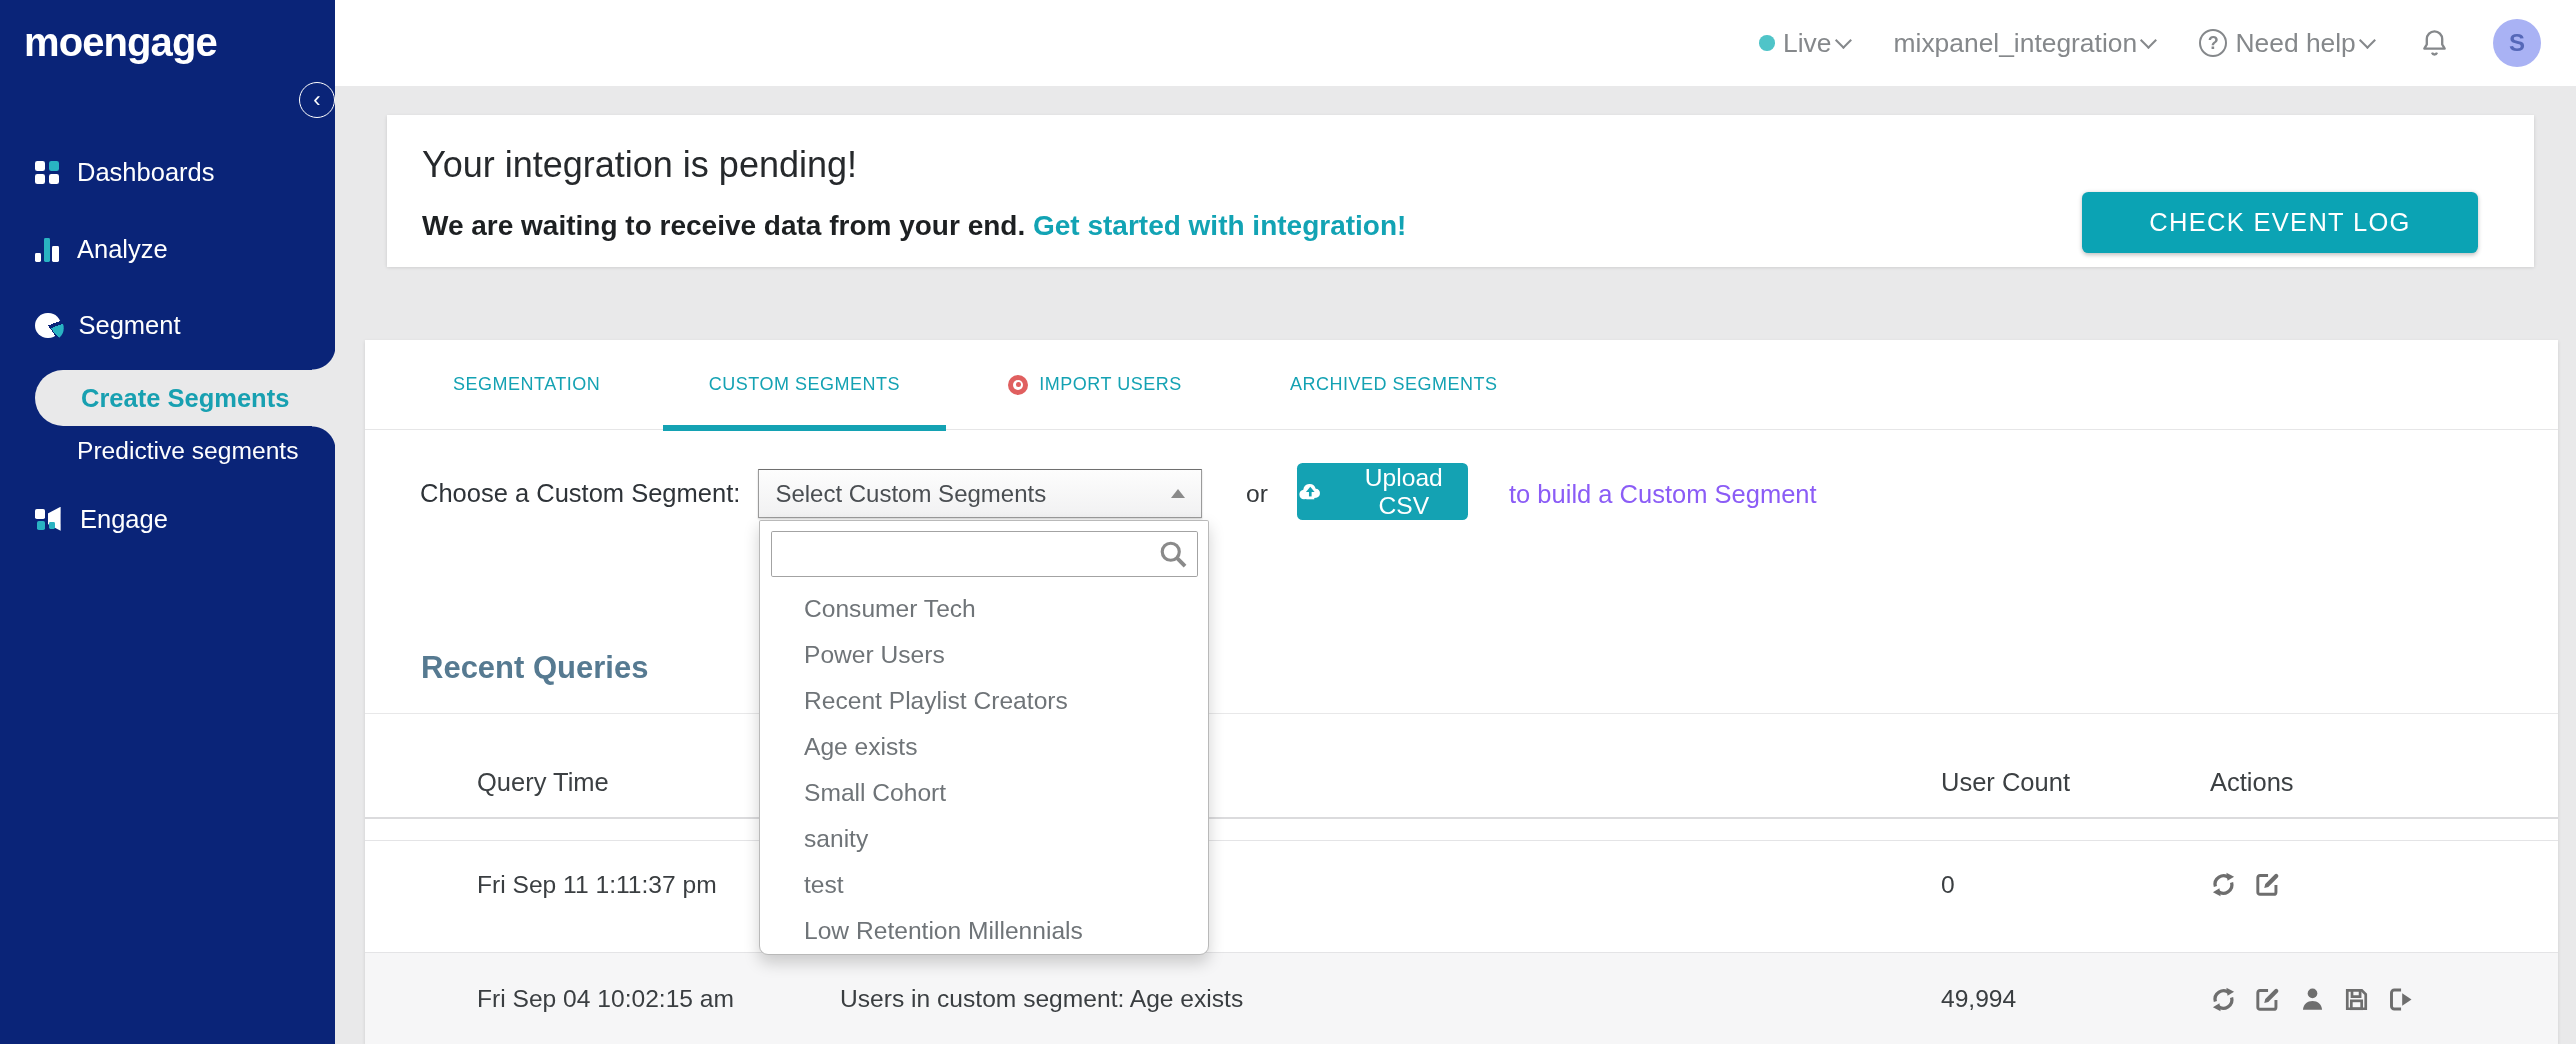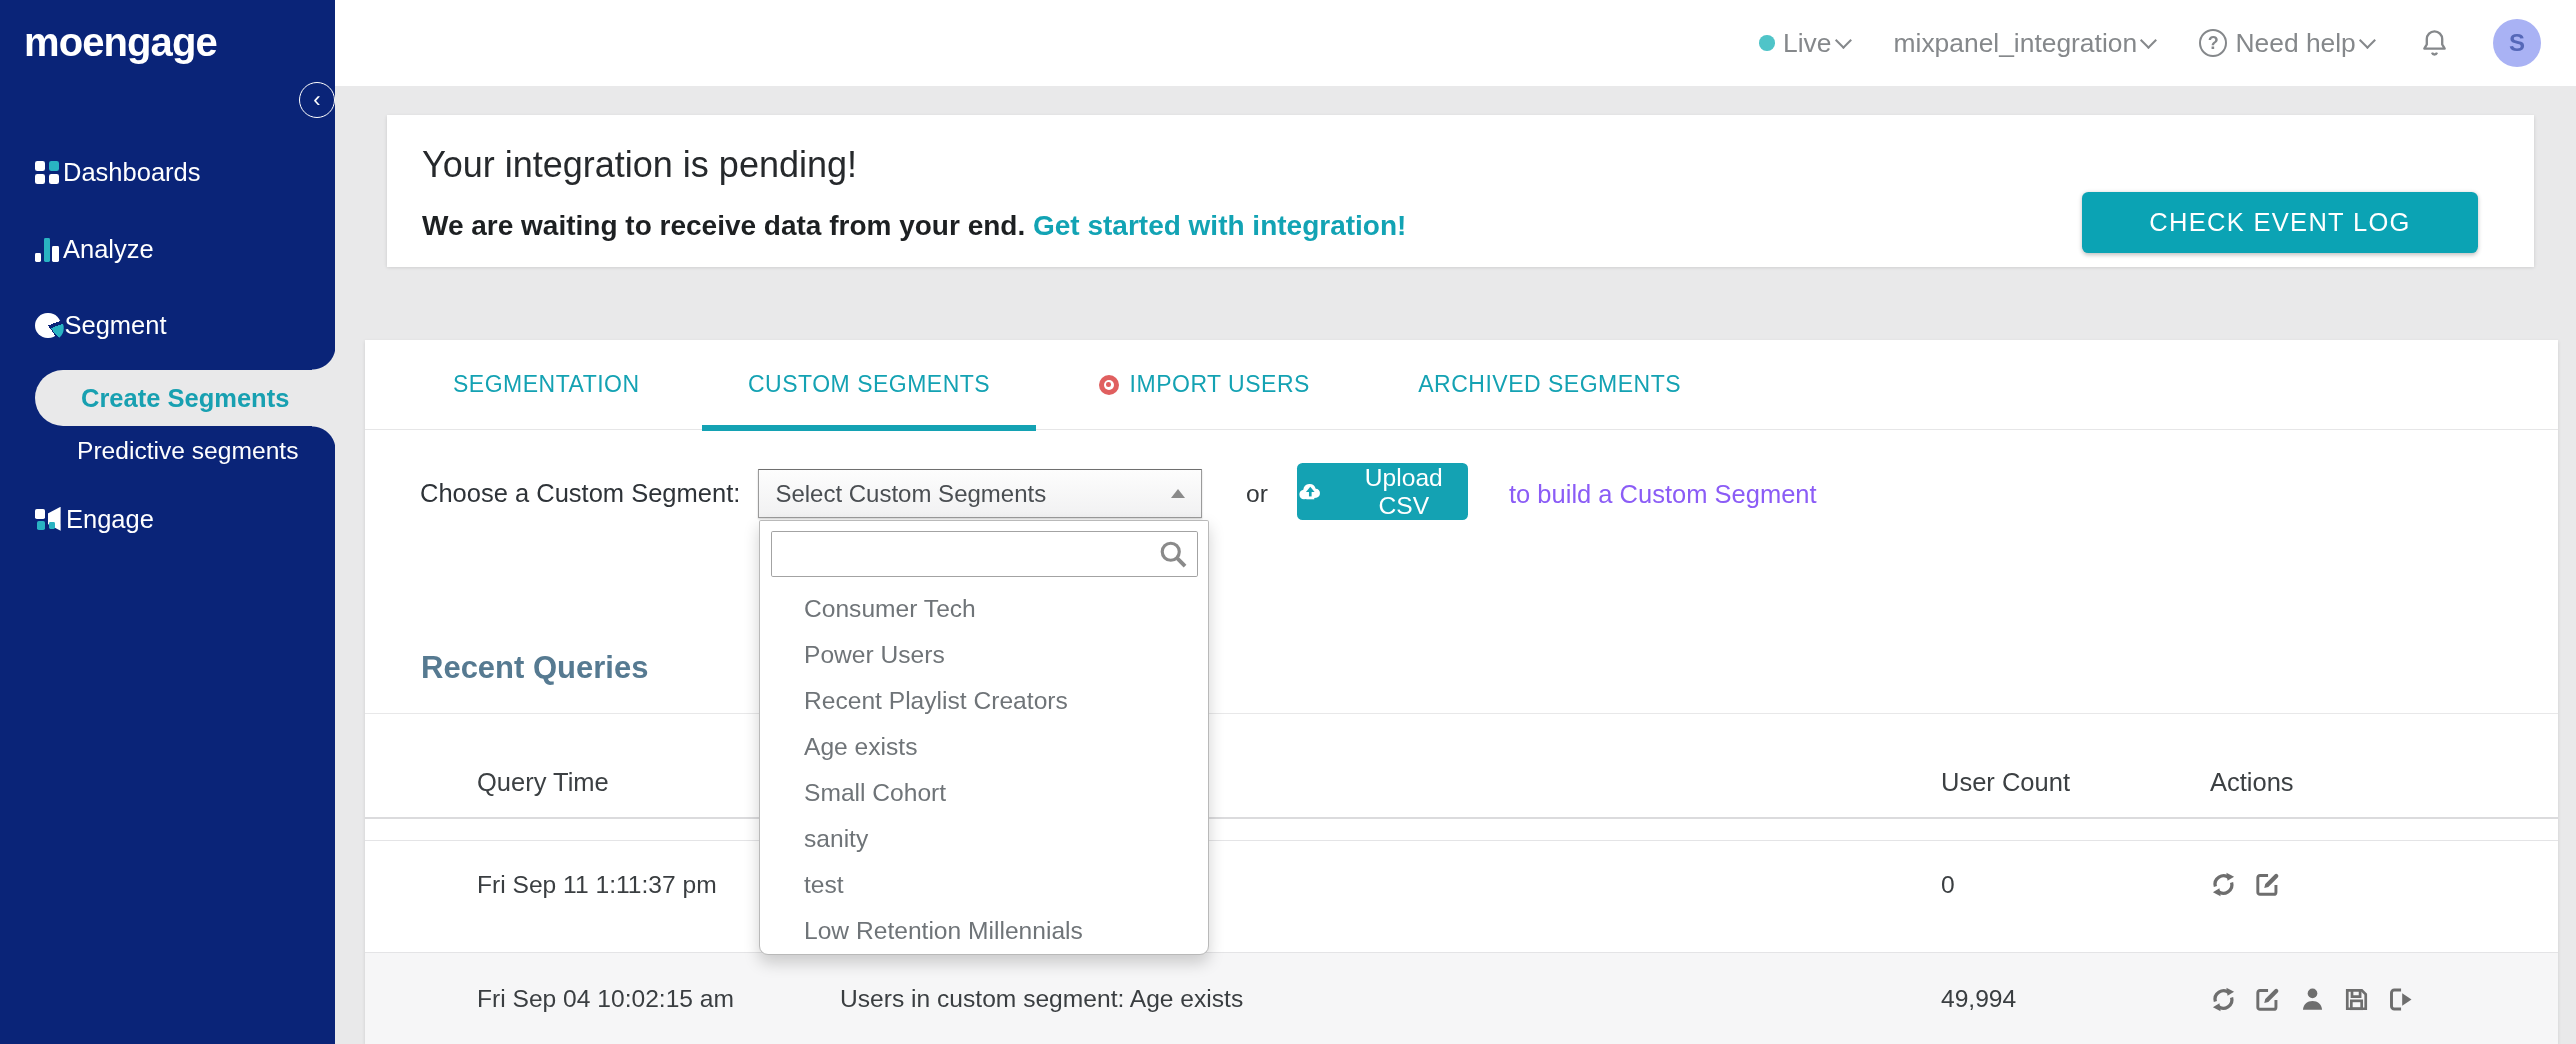--- a/index.html
+++ b/index.html
@@ -12,21 +12,21 @@
   .tb-item { display:flex; align-items:center; gap:8.2px; color:#85888b; font-size:26.4px; cursor:pointer; }
   .dot-live { width:15.5px; height:15.5px; border-radius:50%; background:#4fc4c8; }
   .chev { width:12px; height:12px; border-left:2.4px solid #85888b; border-bottom:2.4px solid #85888b; transform:rotate(-45deg) translateY(-3.6px); }
   .help-circle { width:28px; height:28px; border-radius:50%; border:2.2px solid #85888b; display:flex; align-items:center; justify-content:center; font-size:18px; font-weight:bold; color:#85888b; }
   .avatar { width:48px; height:48px; border-radius:50%; background:#a9b2f4; color:#5568b8; display:flex; align-items:center; justify-content:center; font-size:24px; font-weight:bold; }
 
   
   .sidebar { position:absolute; left:0; top:0; width:335px; height:1045px; background:#0a2478; z-index:10; }
   .logo { position:absolute; left:24px; top:20px; color:#fff; font-size:40px; font-weight:bold; letter-spacing:-0.9px; }
   .collapse-btn { position:absolute; left:299px; top:82px; width:36px; height:36px; border-radius:50%; background:#0a2478; border:1.8px solid #fff; color:#fff; display:flex; align-items:center; justify-content:center; font-size:22px; z-index:12; }
-  .nav-item { position:absolute; left:0; width:335px; height:51px; display:flex; align-items:center; padding-left:35px; gap:4px; color:#fff; font-size:25.5px; cursor:pointer; }
+  .nav-item { position:absolute; left:0; width:335px; height:51px; display:flex; align-items:center; padding-left:35px; gap:18px; color:#fff; font-size:25.5px; cursor:pointer; }
   .active-pill { position:absolute; left:35px; top:370px; width:301px; height:56px; background:#e9e9ea; border-radius:28px 0 0 28px; display:flex; align-items:center; padding-left:46px; color:#18a0b1; font-size:25.5px; font-weight:bold; cursor:pointer; }
   .corner { position:absolute; width:24px; height:24px; left:312px; z-index:11; }
   .corner-top { top:346px; background:radial-gradient(circle at 0 0, rgba(0,0,0,0) 23px, #e9e9ea 24px); }
   .corner-bottom { top:426px; background:radial-gradient(circle at 0 100%, rgba(0,0,0,0) 23px, #e9e9ea 24px); }
   .subitem { position:absolute; left:77px; top:427px; height:47px; display:flex; align-items:center; color:#fff; font-size:24.6px; cursor:pointer; }
 
   
   .ic-grid { width:24px; height:24px; position:relative; flex:none; }
   .ic-grid i { position:absolute; width:10px; height:10px; border-radius:2.3px; background:#fff; }
   .ic-grid i:nth-child(2) { left:13.7px; background:#29b3c2; }
@@ -49,21 +49,21 @@
   
   .banner { position:absolute; left:387px; top:115px; width:2147px; height:152px; background:#fff; box-shadow:0 0.9px 3.6px rgba(0,0,0,.14); }
   .banner-title { position:absolute; left:35px; top:29px; font-size:36px; color:#26292c; }
   .banner-sub { position:absolute; left:35px; top:95px; font-size:28px; font-weight:bold; color:#1d2022; }
   .banner-link { color:#12a3b4; cursor:pointer; }
   .btn-eventlog { position:absolute; left:1695px; top:77px; width:396px; height:61px; background:#0ba3b4; border:none; border-radius:6.4px; color:#fff; font-size:25.5px; letter-spacing:1.3px; box-shadow:0 1.8px 4.6px rgba(0,0,0,.25); cursor:pointer; font-family:"Liberation Sans", sans-serif; }
 
   
   .maincard { position:absolute; left:365px; top:340px; width:2193px; height:705px; background:#fff; box-shadow:0 0.9px 3.6px rgba(0,0,0,.12); }
   .tabs { position:absolute; left:0; top:0; right:0; height:90px; border-bottom:0.9px solid #e6e6e7; display:flex; align-items:center; padding-left:42px; gap:16.4px; }
-  .tab { position:relative; height:92px; display:flex; align-items:center; gap:11px; padding:12px 46px; color:#14a2b3; font-size:23px; letter-spacing:0.5px; cursor:pointer; }
+  .tab { position:relative; height:92px; display:flex; align-items:center; gap:11px; padding:12px 46px; color:#14a2b3; font-size:18px; letter-spacing:0.5px; cursor:pointer; }
   .tab.active::after { content:""; position:absolute; left:0; right:0; bottom:-0.9px; height:6.4px; background:#14a2b3; }
   .imp-dot { width:20px; height:20px; border-radius:50%; background:#e05f5f; display:flex; align-items:center; justify-content:center; }
   .imp-dot i { width:10px; height:10px; border-radius:50%; background:#fff; display:flex; align-items:center; justify-content:center; }
   .imp-dot i b { width:4.6px; height:4.6px; border-radius:50%; background:#e05f5f; }
 
   .chooser-label { position:absolute; left:55px; top:139px; font-size:25.5px; color:#2e3338; }
   .select-box { position:absolute; left:393px; top:129px; width:444px; height:49px; background:linear-gradient(#fdfdfd,#f1f1f2); border:0.9px solid #9b9b9b; border-top-color:#6f6f6f; border-radius:0; display:flex; align-items:center; padding:0 16.4px; font-size:24px; color:#4a4e52; cursor:pointer; box-shadow:0 0.9px 1.8px rgba(0,0,0,.18); }
   .select-box .tri { margin-left:auto; width:0; height:0; border-left:7.3px solid transparent; border-right:7.3px solid transparent; border-bottom:9px solid #8a8a8a; }
   .or-label { position:absolute; left:881px; top:140px; font-size:24.6px; color:#33373a; }
   .btn-upload { position:absolute; left:932px; top:123px; width:171px; height:57px; background:#14a2b3; border:none; border-radius:5.5px; color:#fff; font-size:24.6px; display:flex; align-items:center; justify-content:center; gap:16px; cursor:pointer; font-family:"Liberation Sans", sans-serif; }

